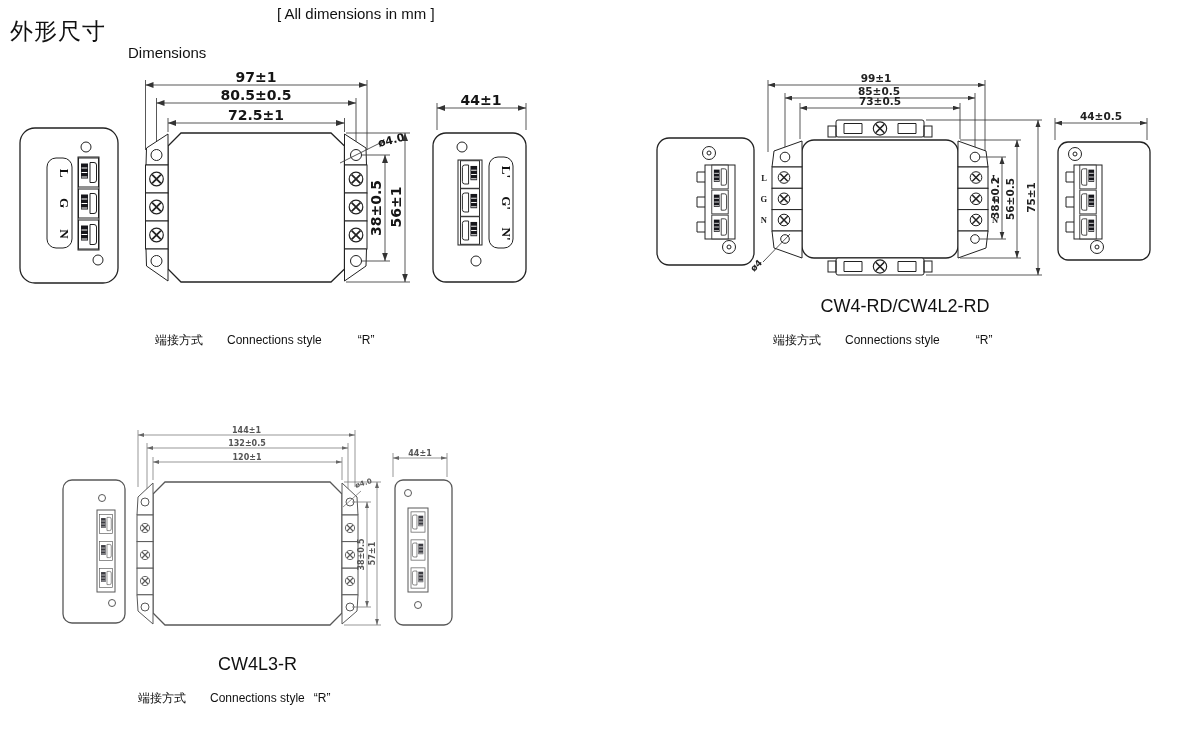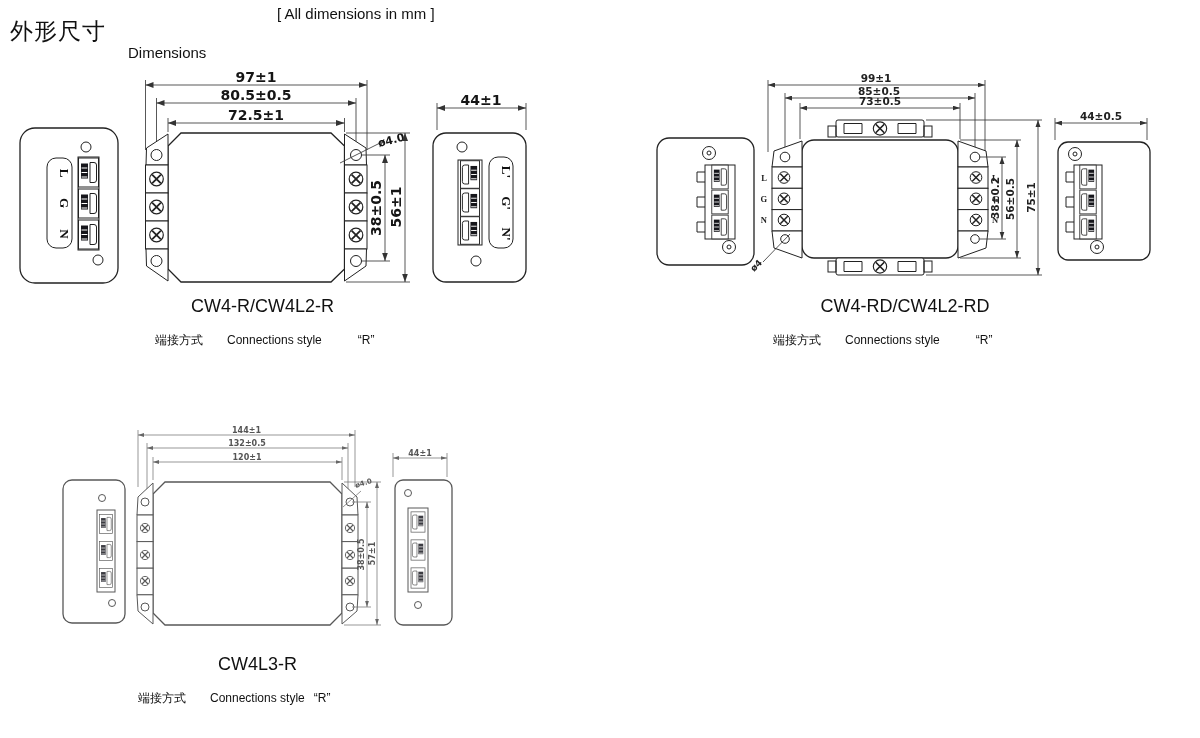--- a/index.html
+++ b/index.html
@@ -147,21 +147,20 @@
       <use href="#cn1" transform="translate(460,160.5) scale(-0.95,0.95)"></use>
       <rect class="ln2" x="479" y="87" width="24" height="91" rx="9"></rect>
       <text class="plate" text-anchor="middle" transform="translate(491.5,102) rotate(90)">L'</text>
       <text class="plate" text-anchor="middle" transform="translate(491.5,133) rotate(90)">G'</text>
       <text class="plate" text-anchor="middle" transform="translate(491.5,164) rotate(90)">N'</text>
       <circle class="ln2" cx="452" cy="77" r="5"></circle>
       <circle class="ln2" cx="466" cy="191" r="5"></circle>
     </g>
   </svg>
 
-  <div class="model" style="left:140px;top:296px;width:245px;">CW4-R/CW4L2-R</div>
   <div class="caption" style="left:155px;top:332px;">
     <span>端接方式</span><span class="sp1">Connections style</span><span class="sp2">“R”</span>
   </div>
 
   <svg style="left:650px;top:60px" width="520" height="250" viewBox="0 0 520 250">
     <defs>
       <marker id="a2e" markerWidth="9" markerHeight="6" refX="7.5" refY="2.5" orient="auto" markerUnits="userSpaceOnUse">
         <path d="M0,0 L7.5,2.5 L0,5 Z" fill="#333"></path>
         </marker>
       <marker id="a2s" markerWidth="9" markerHeight="6" refX="0.5" refY="2.5" orient="auto" markerUnits="userSpaceOnUse">

